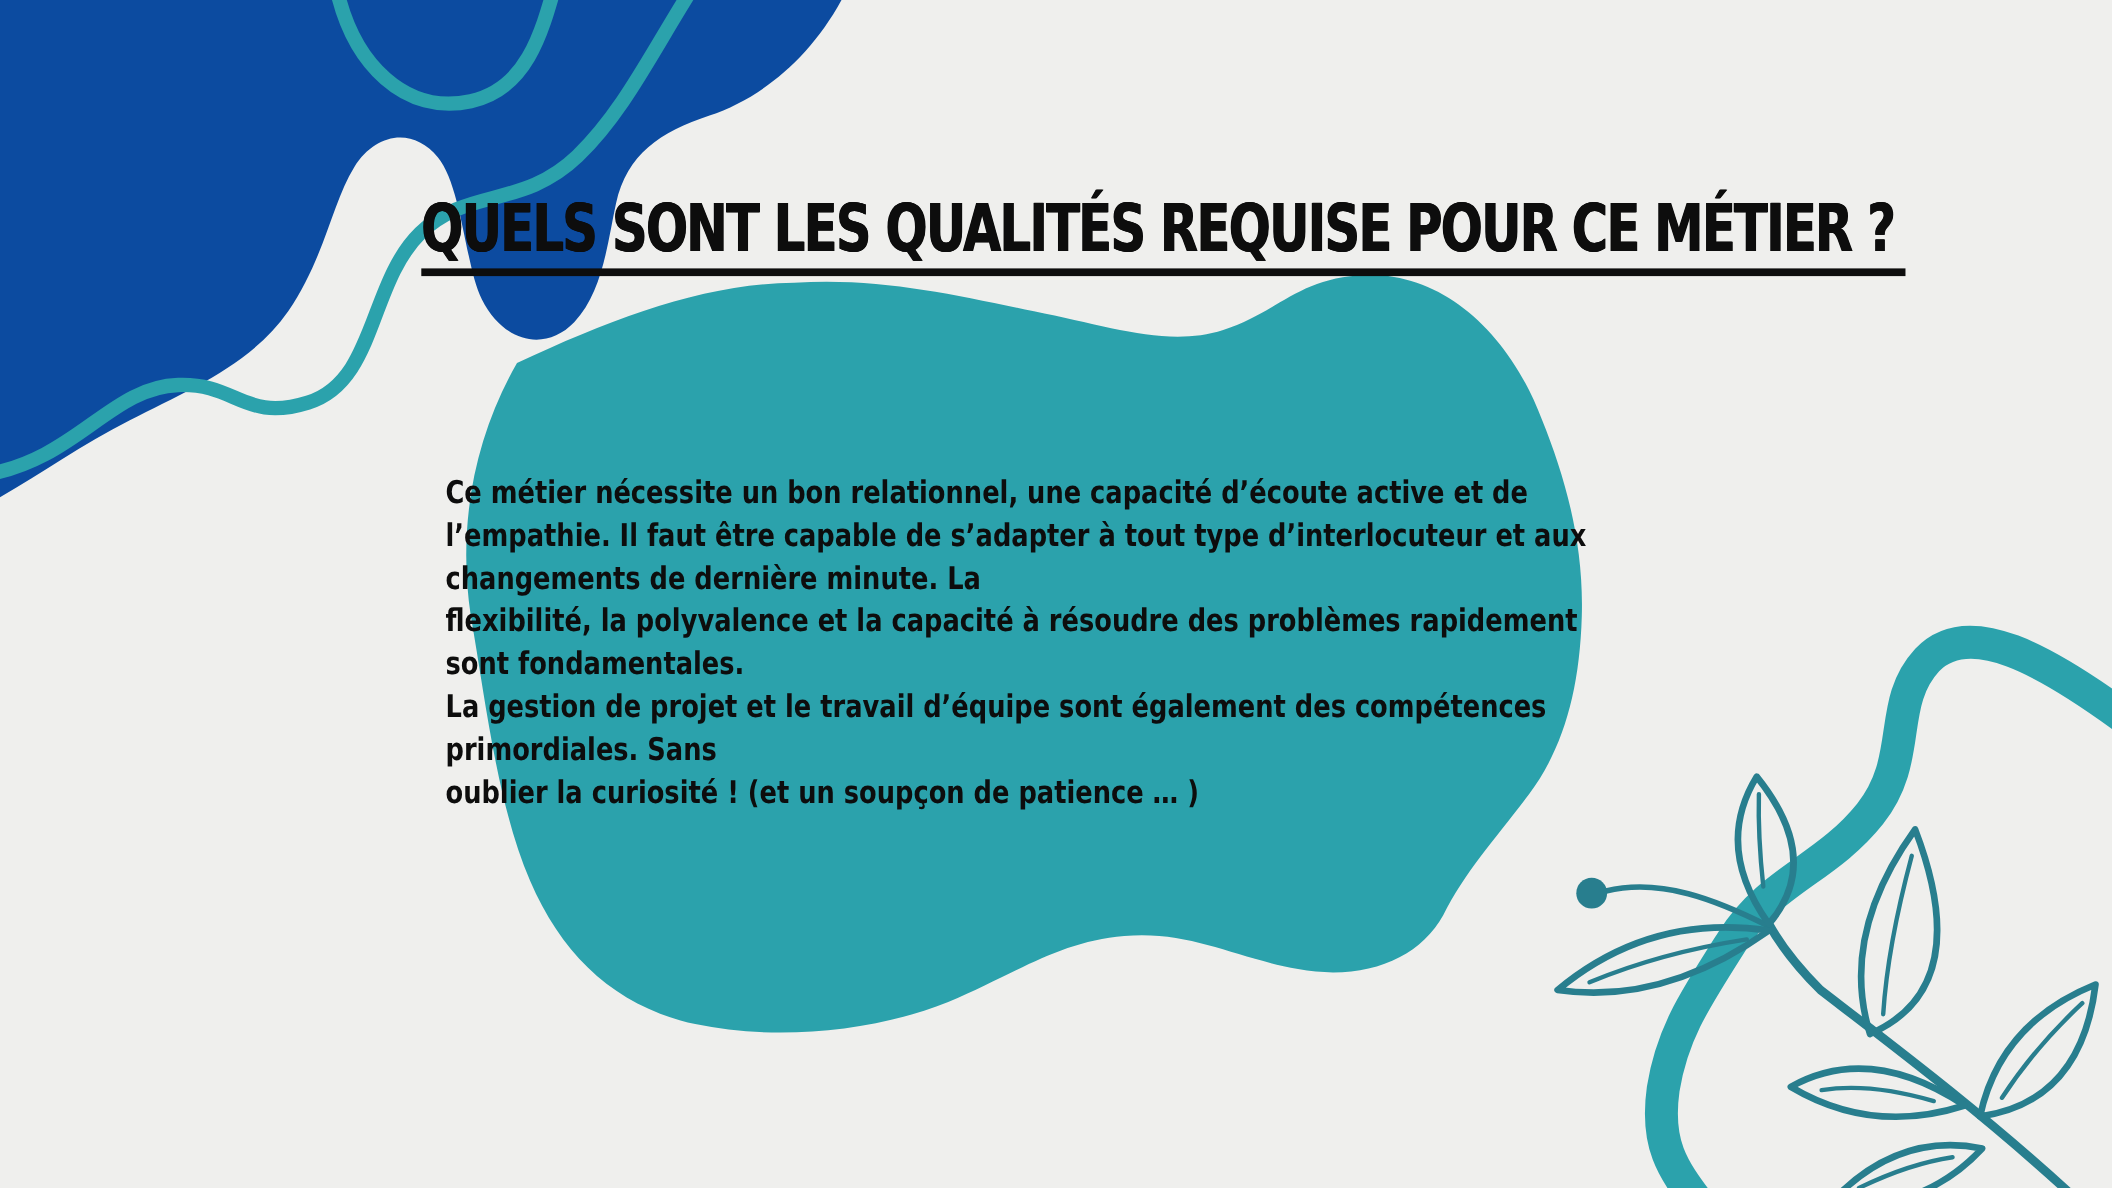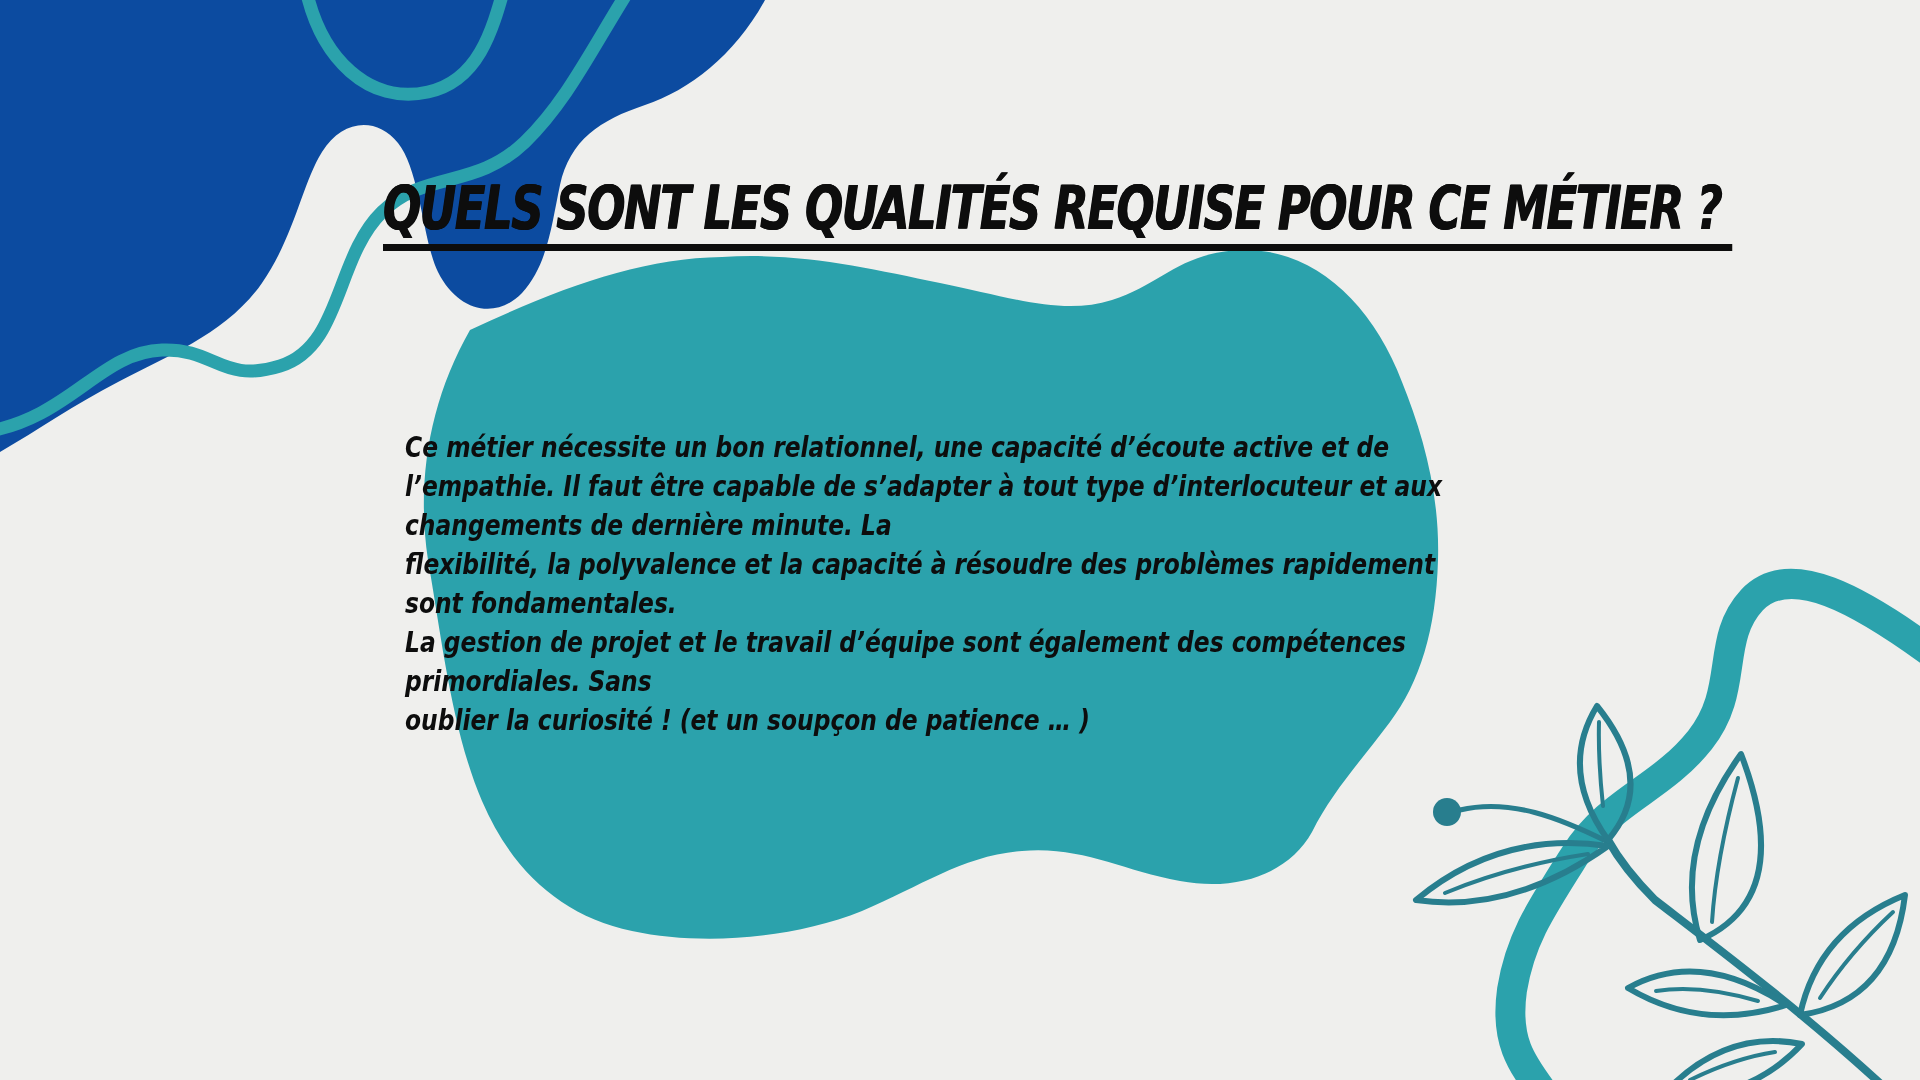--- a/index.html
+++ b/index.html
@@ -1,21 +1,21 @@
 <!DOCTYPE html>
 <html><head>
 <meta charset="utf-8">
 <style>
   html,body{margin:0;padding:0;}
   body{
     width:1920px;height:1080px;overflow:hidden;
     background:#efefed;
     font-family:"DejaVu Sans", sans-serif;
   }
-  .slide{position:relative;width:1920px;height:1080px;overflow:hidden;font-style:italic;}
+  .slide{position:relative;width:1920px;height:1080px;overflow:hidden;}
   svg.bg{position:absolute;left:0;top:0;width:1920px;height:1080px;display:block;}
   .title{
     position:absolute;left:383px;top:176px;margin:0;
     font-size:60px;font-weight:800;letter-spacing:-2px;line-height:64px;
     white-space:nowrap;color:#0d0d0d;
     border-bottom:7px solid #0d0d0d;
     padding:0 14px 4px 0;
     transform:scaleX(0.75);transform-origin:left top;
     text-shadow:0.6px 0 0 #0d0d0d,-0.6px 0 0 #0d0d0d;
     z-index:3;

